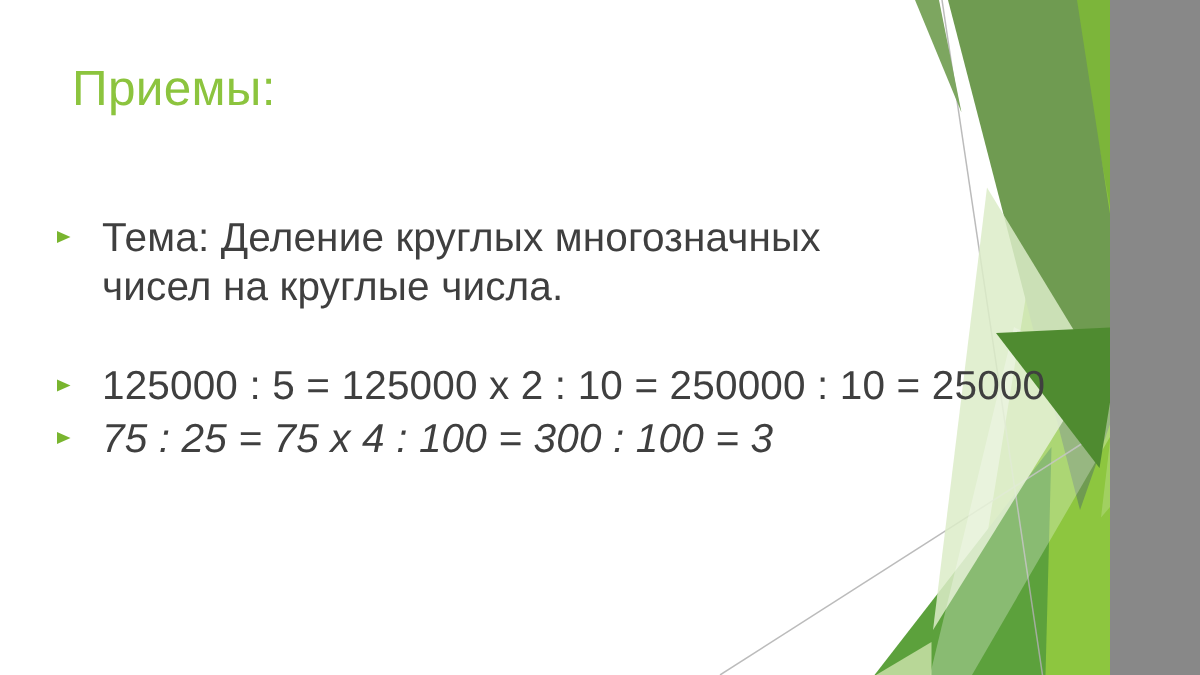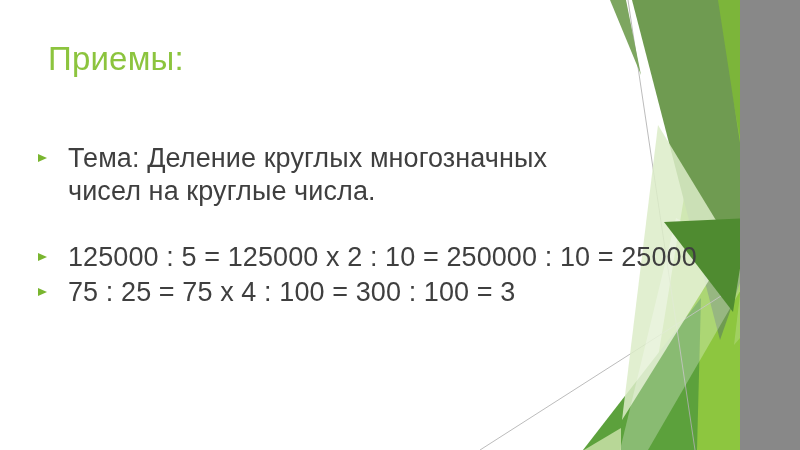--- a/index.html
+++ b/index.html
@@ -31,21 +31,21 @@
   }
   .content li.bullet{
     position:relative;
     padding-left:32px;
     font-size:27px;
     line-height:33px;
     color:var(--body_text,#3f3f3f);
     letter-spacing:0.1px;
   }
   .content li.spacer{height:33px;}
-  .content li.bullet + li.bullet{margin-top:2px;}
+  .content li.bullet + li.bullet{margin-top:2px;font-style:italic;}
   .arrow{
     position:absolute;
     left:2px;top:12px;
     width:0;height:0;
     border-left:9px solid var(--bullet_arrow,#79b52f);
     border-top:4.5px solid transparent;
     border-bottom:4.5px solid transparent;
   }
   .nowrap{white-space:nowrap;}
 </style>

